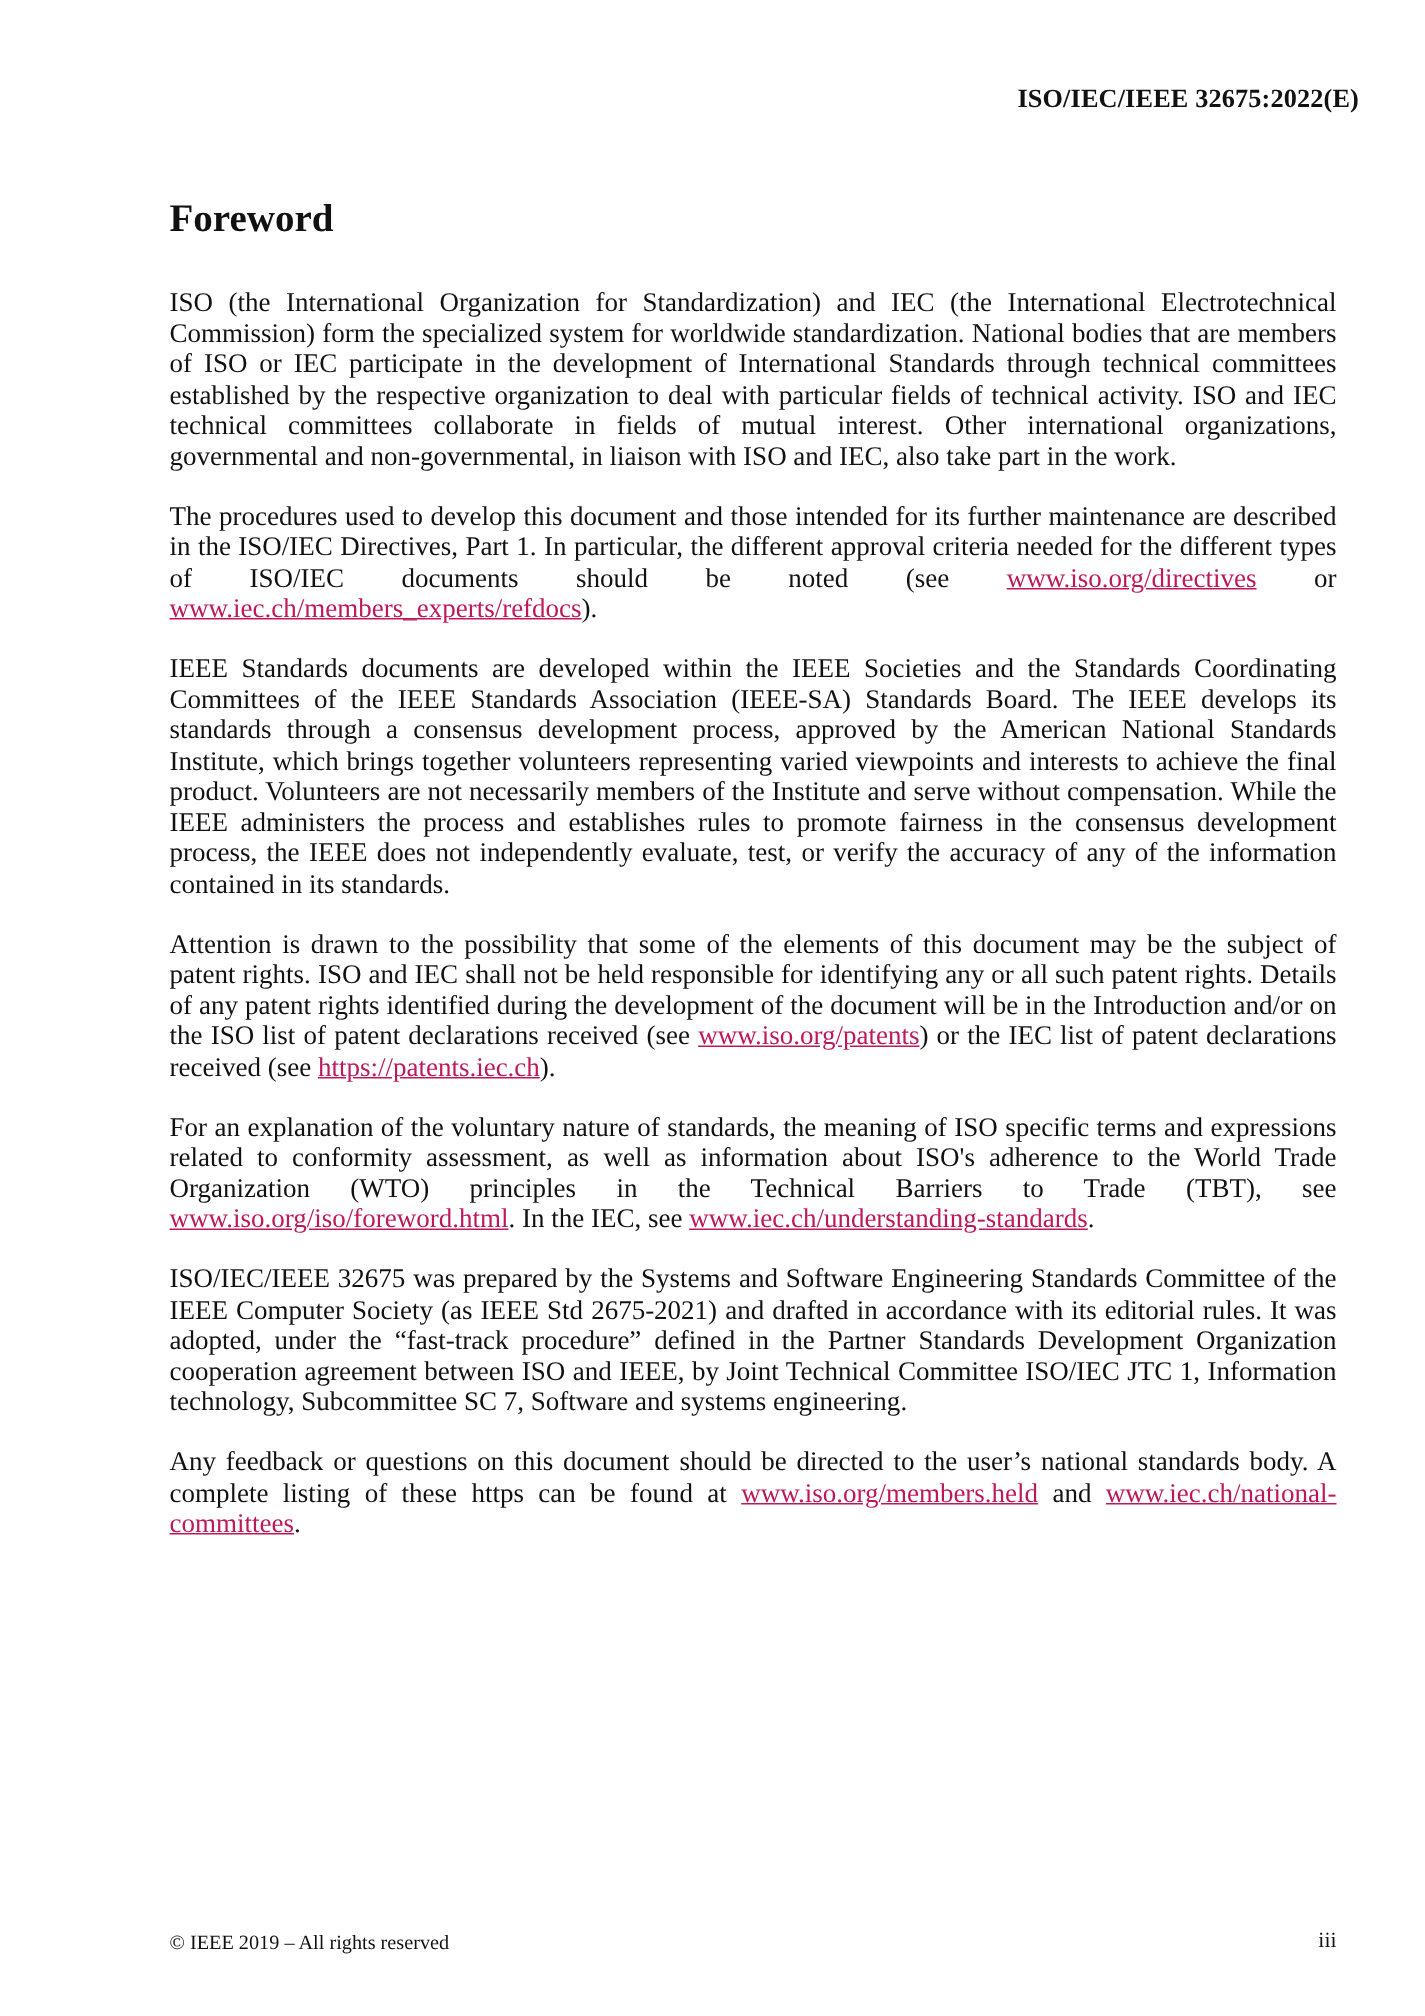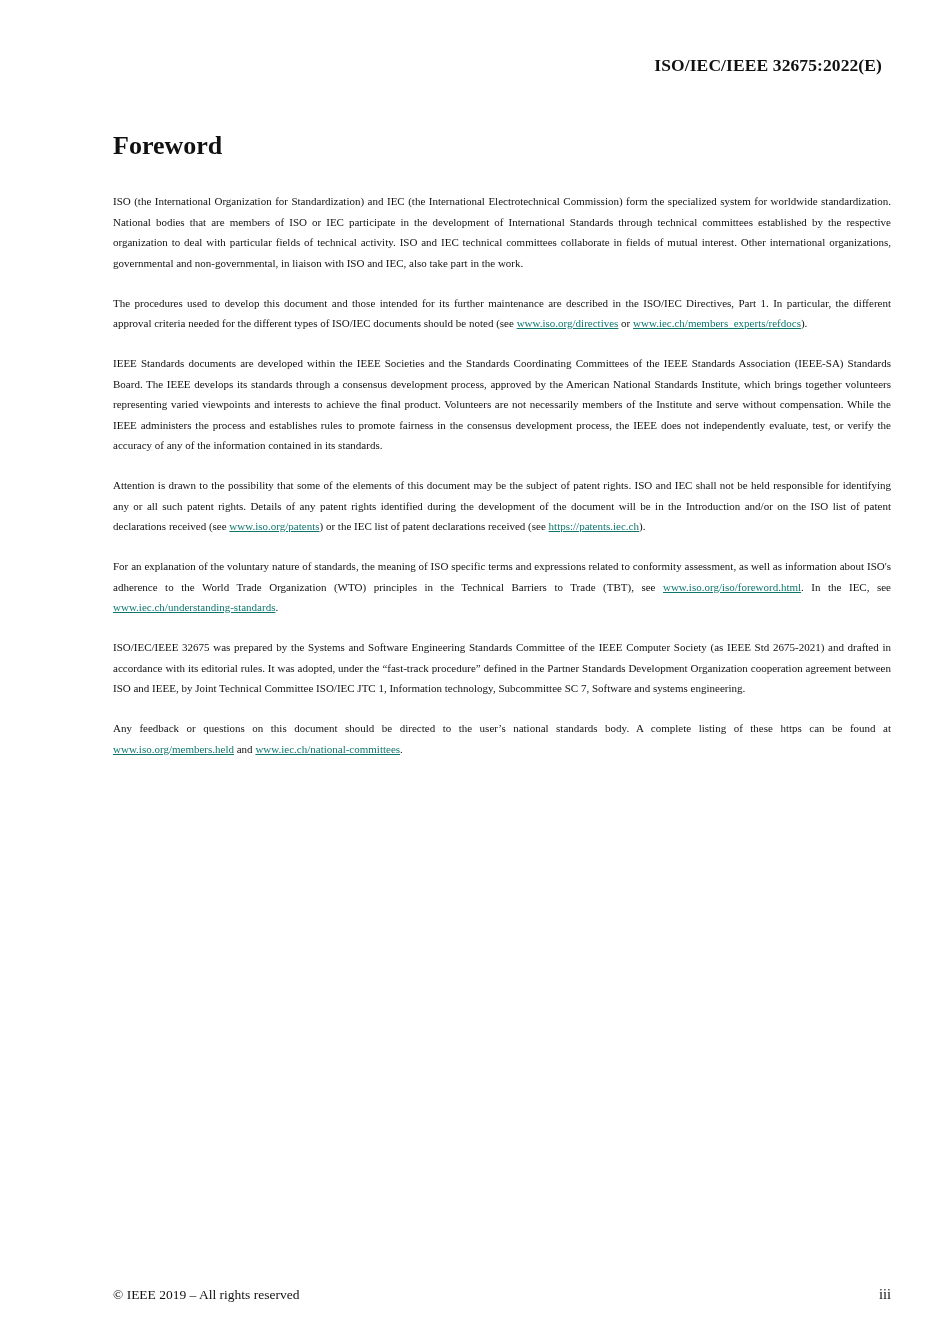--- a/index.html
+++ b/index.html
@@ -11,48 +11,48 @@
       width: 950px;
       height: 1344px;
       position: relative;
       overflow: hidden;
       font-family: "Liberation Serif", "DejaVu Serif", serif;
       color: #111111;
     }
     .doc-id {
       position: absolute;
       top: 55px;
-      right: 68px;
+      right: 44px;
       font-size: 17.5px;
       font-weight: bold;
       letter-spacing: 0.1px;
     }
     .title {
       position: absolute;
       top: 131px;
       left: 113px;
       margin: 0;
       font-size: 26px;
       font-weight: bold;
     }
     .body-text {
       position: absolute;
       top: 191px;
       left: 113px;
       width: 778px;
     }
     .para {
       margin: 0 0 19.5px 0;
-      font-size: 11px;
+      font-size: 18px;
       line-height: 20.5px;
       text-align: justify;
       hyphens: none;
     }
     .link {
-      color: #0f766e;
+      color: #be185d;
       text-decoration: underline;
       cursor: pointer;
     }
     .italic { }
     .footer-left {
       position: absolute;
       top: 1287px;
       left: 113px;
       font-size: 13.5px;
     }

